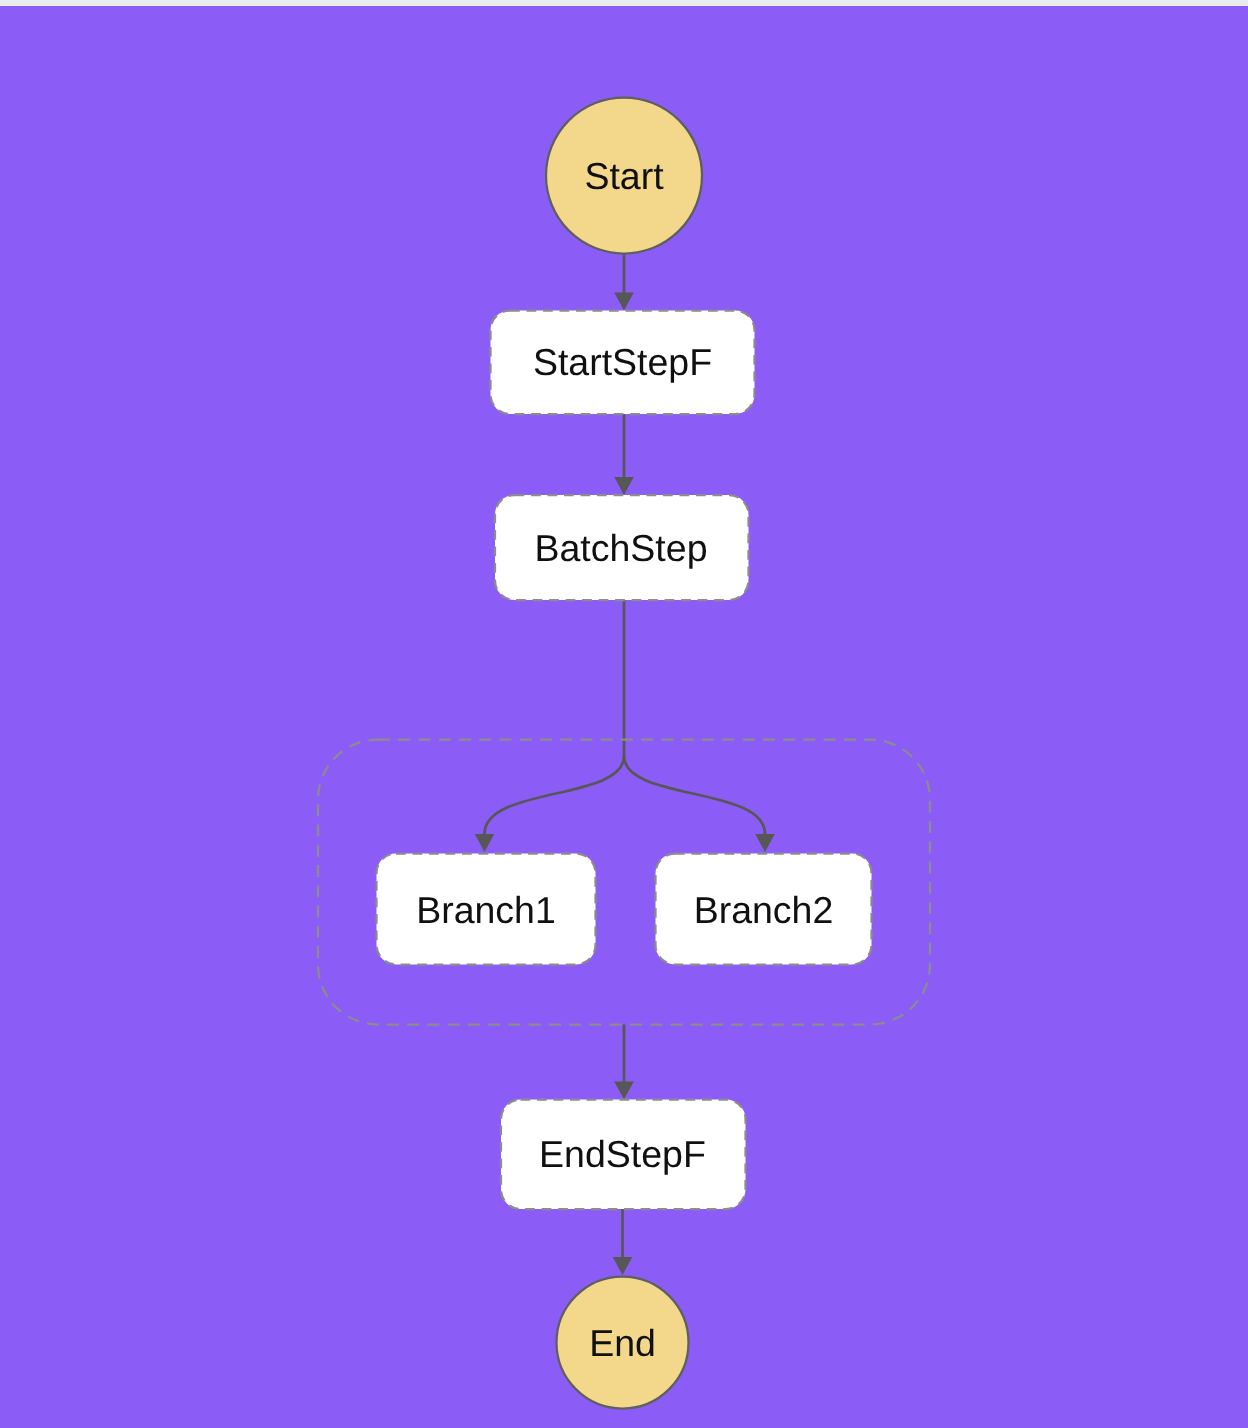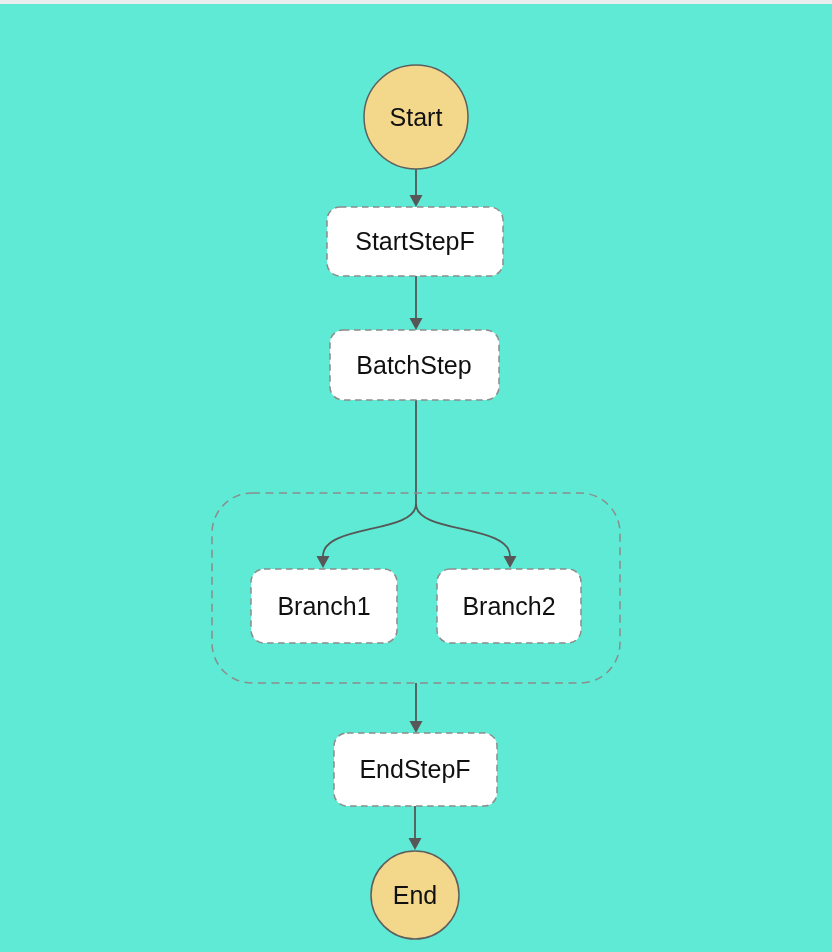--- a/index.html
+++ b/index.html
@@ -8,21 +8,21 @@
     background: #ffffff;
     width: 832px;
     height: 952px;
     overflow: hidden;
     font-family: "Liberation Sans", sans-serif;
   }
   .canvas-wrap {
     position: relative;
     width: 832px;
     height: 952px;
-    background: #5eead4;
+    background: #8b5cf6;
   }
   svg {
     display: block;
   }
   svg text {
     font-family: "Liberation Sans", "DejaVu Sans", sans-serif;
     font-size: 25px;
     fill: #101010;
     text-anchor: middle;
   }

